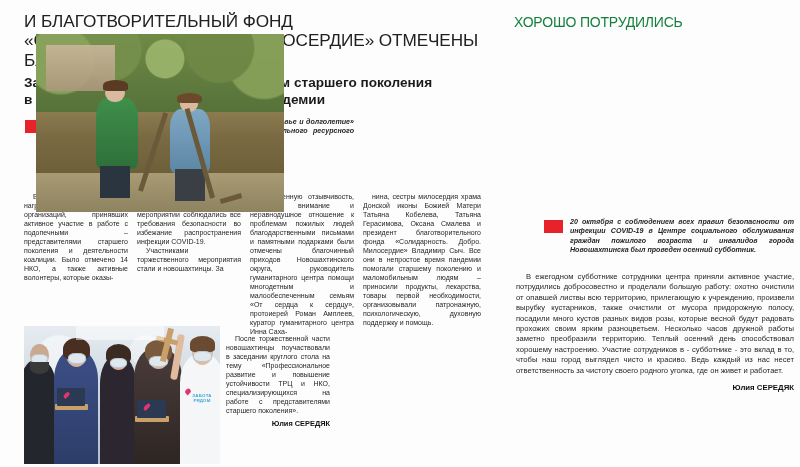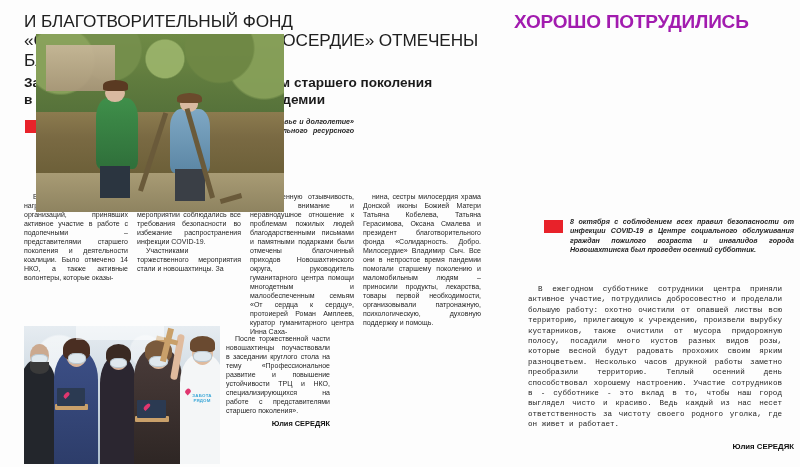--- a/index.html
+++ b/index.html
@@ -168,26 +168,26 @@
   }
 
   
   #right-article {
     position: absolute;
     left: 508px; top: 0;
     width: 292px; height: 467px;
     padding: 8px 12px 4px 4px;
   }
   .headline-right {
-    font-size: 19px;
+    font-size: 14px;
     line-height: 20px;
-    font-weight: 700;
+    font-weight: 400;
     letter-spacing: -0.2px;
     text-transform: uppercase;
-    color: #a21caf;
+    color: #15803d;
     margin: 4px 0 0 2px;
     white-space: nowrap;
   }
 
   #garden-photo {
     position: absolute;
     left: 36px; top: 34px;
     width: 248px; height: 178px;
     overflow: hidden;
     background: #6d7f4a;
@@ -234,21 +234,21 @@
   }
   #right-body {
     position: absolute;
     left: 8px; top: 272px;
     width: 278px;
     font-size: 7.6px;
     line-height: 10.4px;
     text-align: justify;
     color: #1f1f1f;
   }
-  #right-body p { margin: 12px; text-indent: 10px; font-family: Liberation Mono, monospace; }
+  #right-body p { margin: 0; text-indent: 10px; }
   .byline-right {
     font-size: 7.8px;
     font-weight: 700;
     text-align: right;
     margin-top: 7px;
     color: #111;
   }
 </style>
 </head>
 <body>
@@ -333,21 +333,21 @@
     <div style="position:absolute;left:161px;top:63px;width:6px;height:5px;background:#e0366f;border-radius:50% 50% 50% 0;transform:rotate(-45deg);"></div>
 
     <div style="position:absolute;left:52px;top:0px;width:88px;height:14px;background:rgba(255,255,255,.5);"></div>
   </div>
 
   <div id="right-article">
     <div class="headline-right">ХОРОШО ПОТРУДИЛИСЬ</div>
 
     <div class="right-lead-wrap">
       <div class="red-square"></div>
-      <div class="right-lead">8 октября с соблюдением всех правил безопасности от инфекции COVID-19 в Центре социального обслуживания граждан пожилого возраста и инвалидов города Новошахтинска был проведен осенний субботник.</div>
+      <div class="right-lead">20 октября с соблюдением всех правил безопасности от инфекции COVID-19 в Центре социального обслуживания граждан пожилого возраста и инвалидов города Новошахтинска был проведен осенний субботник.</div>
     </div>
 
     <div id="right-body">
       <p>В ежегодном субботнике сотрудники центра приняли активное участие, потрудились добросовестно и проделали большую работу: охотно очистили от опавшей листвы всю территорию, прилегающую к учреждению, произвели вырубку кустарников, также очистили от мусора придорожную полосу, посадили много кустов разных видов розы, которые весной будут радовать прохожих своим ярким разноцветьем. Несколько часов дружной работы заметно преобразили территорию. Теплый осенний день способствовал хорошему настроению. Участие сотрудников в - субботнике - это вклад в то, чтобы наш город выглядел чисто и красиво. Ведь каждый из нас несет ответственность за чистоту своего родного уголка, где он живет и работает.</p>
       <div class="byline-right">Юлия СЕРЕДЯК</div>
     </div>
   </div>
 
   <div id="garden-photo">
     <div class="gp2-sky"></div>

